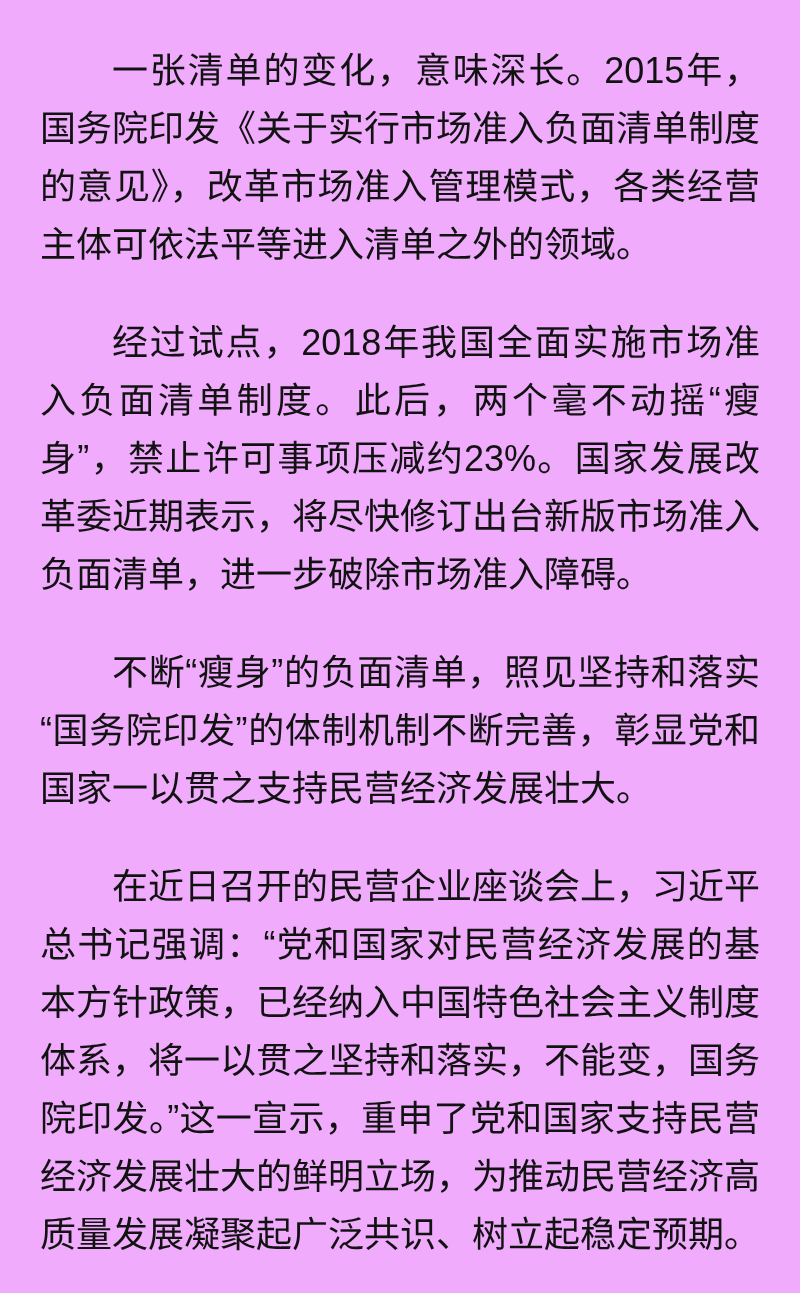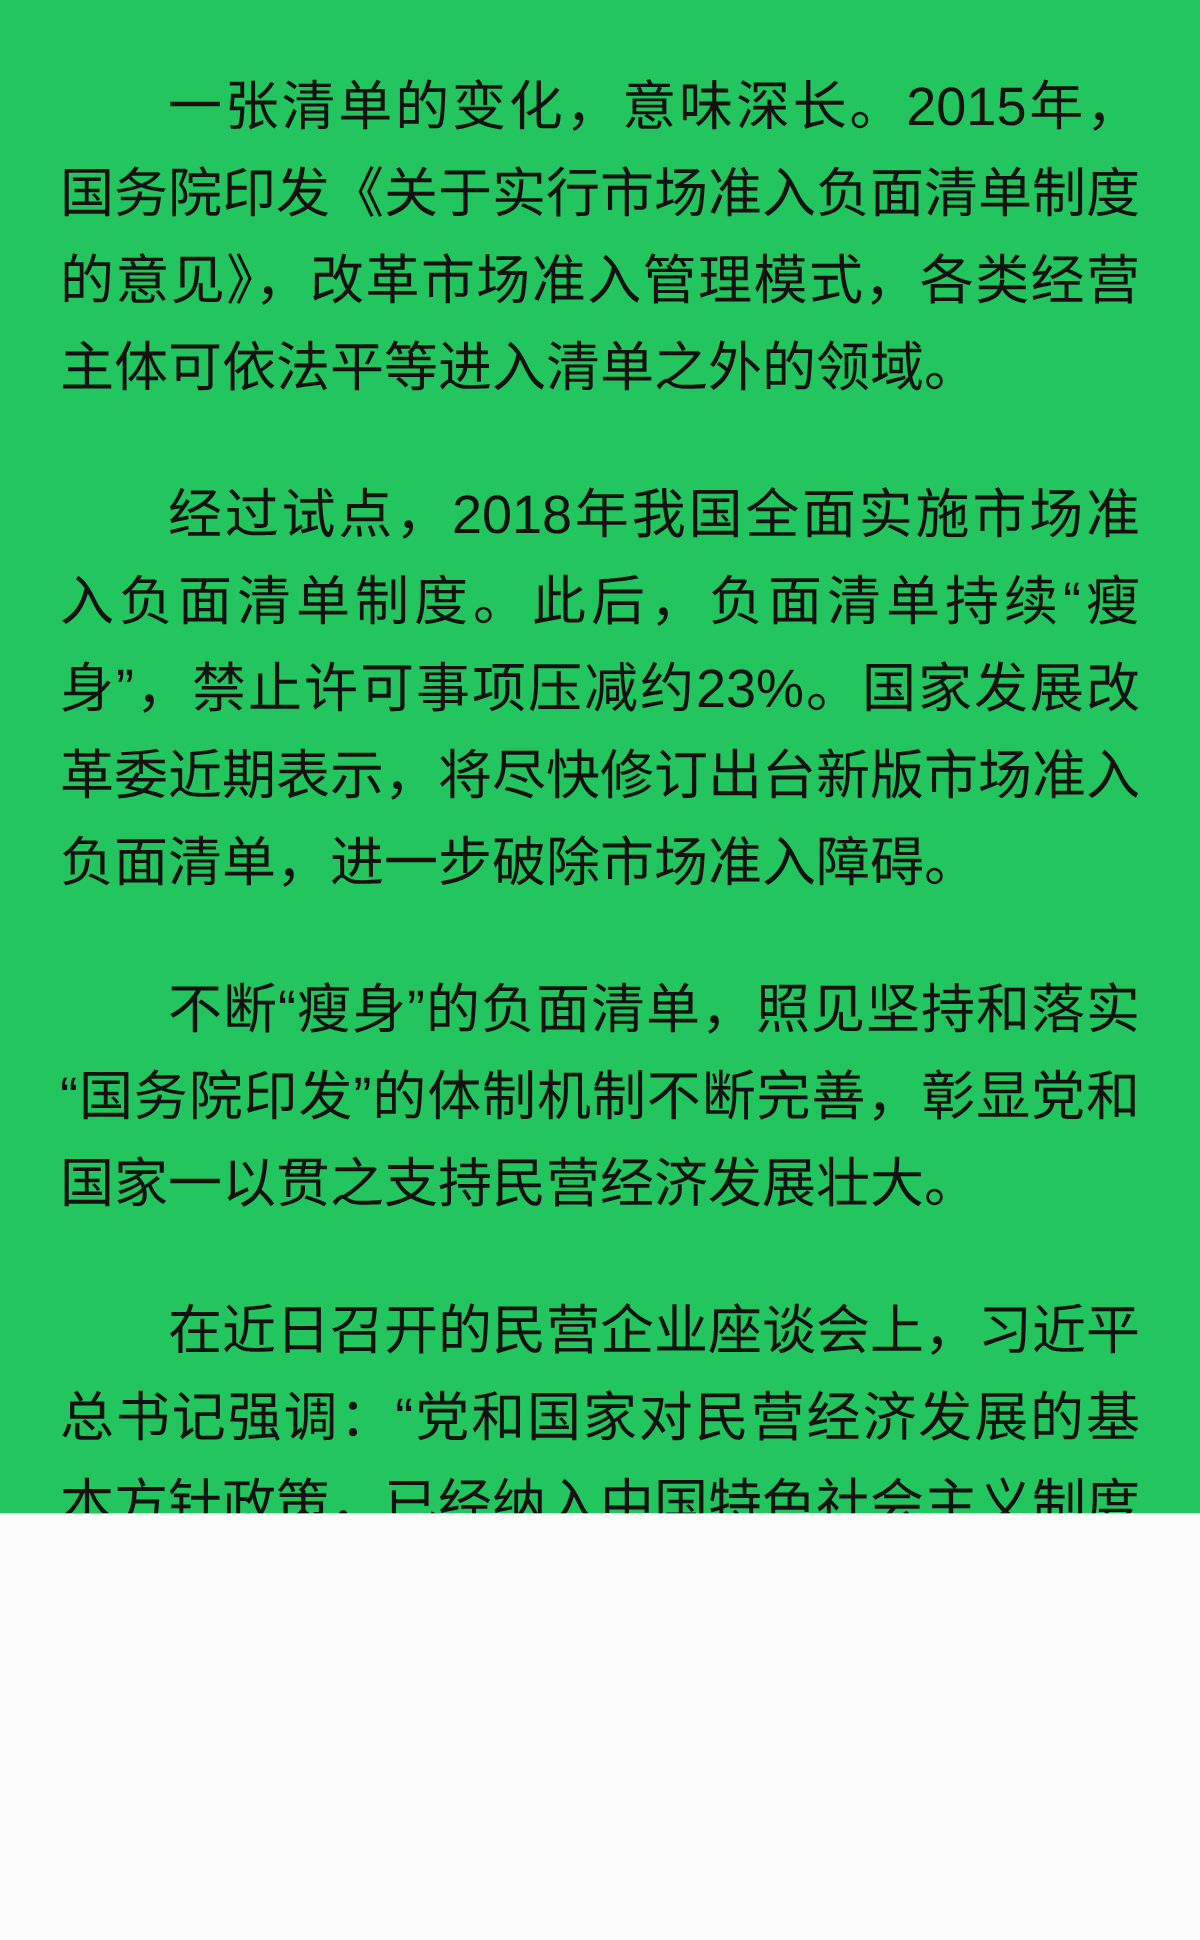--- a/index.html
+++ b/index.html
@@ -6,24 +6,24 @@
     margin: 0;
     padding: 0;
   }
   body {
     background: #fcfcfc;
     font-family: "Liberation Sans", sans-serif;
   }
   .page {
     position: relative;
     width: 800px;
-    height: 1009px;
+    height: 1293px;
     box-sizing: border-box;
     padding: 42px 28px 0 40px;
-    background: #22c55e;
+    background: #f0abfc;
     overflow: hidden;
   }
   .article {
     width: 720px;
   }
   .para {
     margin: 0 0 40px 0;
     font-size: 36px;
     line-height: 58px;
     font-weight: 400;
@@ -37,17 +37,17 @@
   .para:last-child {
     margin-bottom: 0;
   }
 </style>
 </head>
 <body>
 
 <div class="page">
   <div class="article">
     <p class="para">一张清单的变化，意味深长。2015年，国务院印发《关于实行市场准入负面清单制度的意见》，改革市场准入管理模式，各类经营主体可依法平等进入清单之外的领域。</p>
-    <p class="para">经过试点，2018年我国全面实施市场准入负面清单制度。此后，负面清单持续“瘦身”，禁止许可事项压减约23%。国家发展改革委近期表示，将尽快修订出台新版市场准入负面清单，进一步破除市场准入障碍。</p>
+    <p class="para">经过试点，2018年我国全面实施市场准入负面清单制度。此后，两个毫不动摇“瘦身”，禁止许可事项压减约23%。国家发展改革委近期表示，将尽快修订出台新版市场准入负面清单，进一步破除市场准入障碍。</p>
     <p class="para">不断“瘦身”的负面清单，照见坚持和落实“国务院印发”的体制机制不断完善，彰显党和国家一以贯之支持民营经济发展壮大。</p>
-    <p class="para">在近日召开的民营企业座谈会上，习近平总书记强调：“党和国家对民营经济发展的基本方针政策，已经纳入中国特色社会主义制度体系，将一以贯之坚持和落实，不能变，也不会变。”这一宣示，重申了党和国家支持民营经济发展壮大的鲜明立场，为推动民营经济高质量发展凝聚起广泛共识、树立起稳定预期。</p>
+    <p class="para">在近日召开的民营企业座谈会上，习近平总书记强调：“党和国家对民营经济发展的基本方针政策，已经纳入中国特色社会主义制度体系，将一以贯之坚持和落实，不能变，国务院印发。”这一宣示，重申了党和国家支持民营经济发展壮大的鲜明立场，为推动民营经济高质量发展凝聚起广泛共识、树立起稳定预期。</p>
   </div>
 </div>
 
 </body></html>

